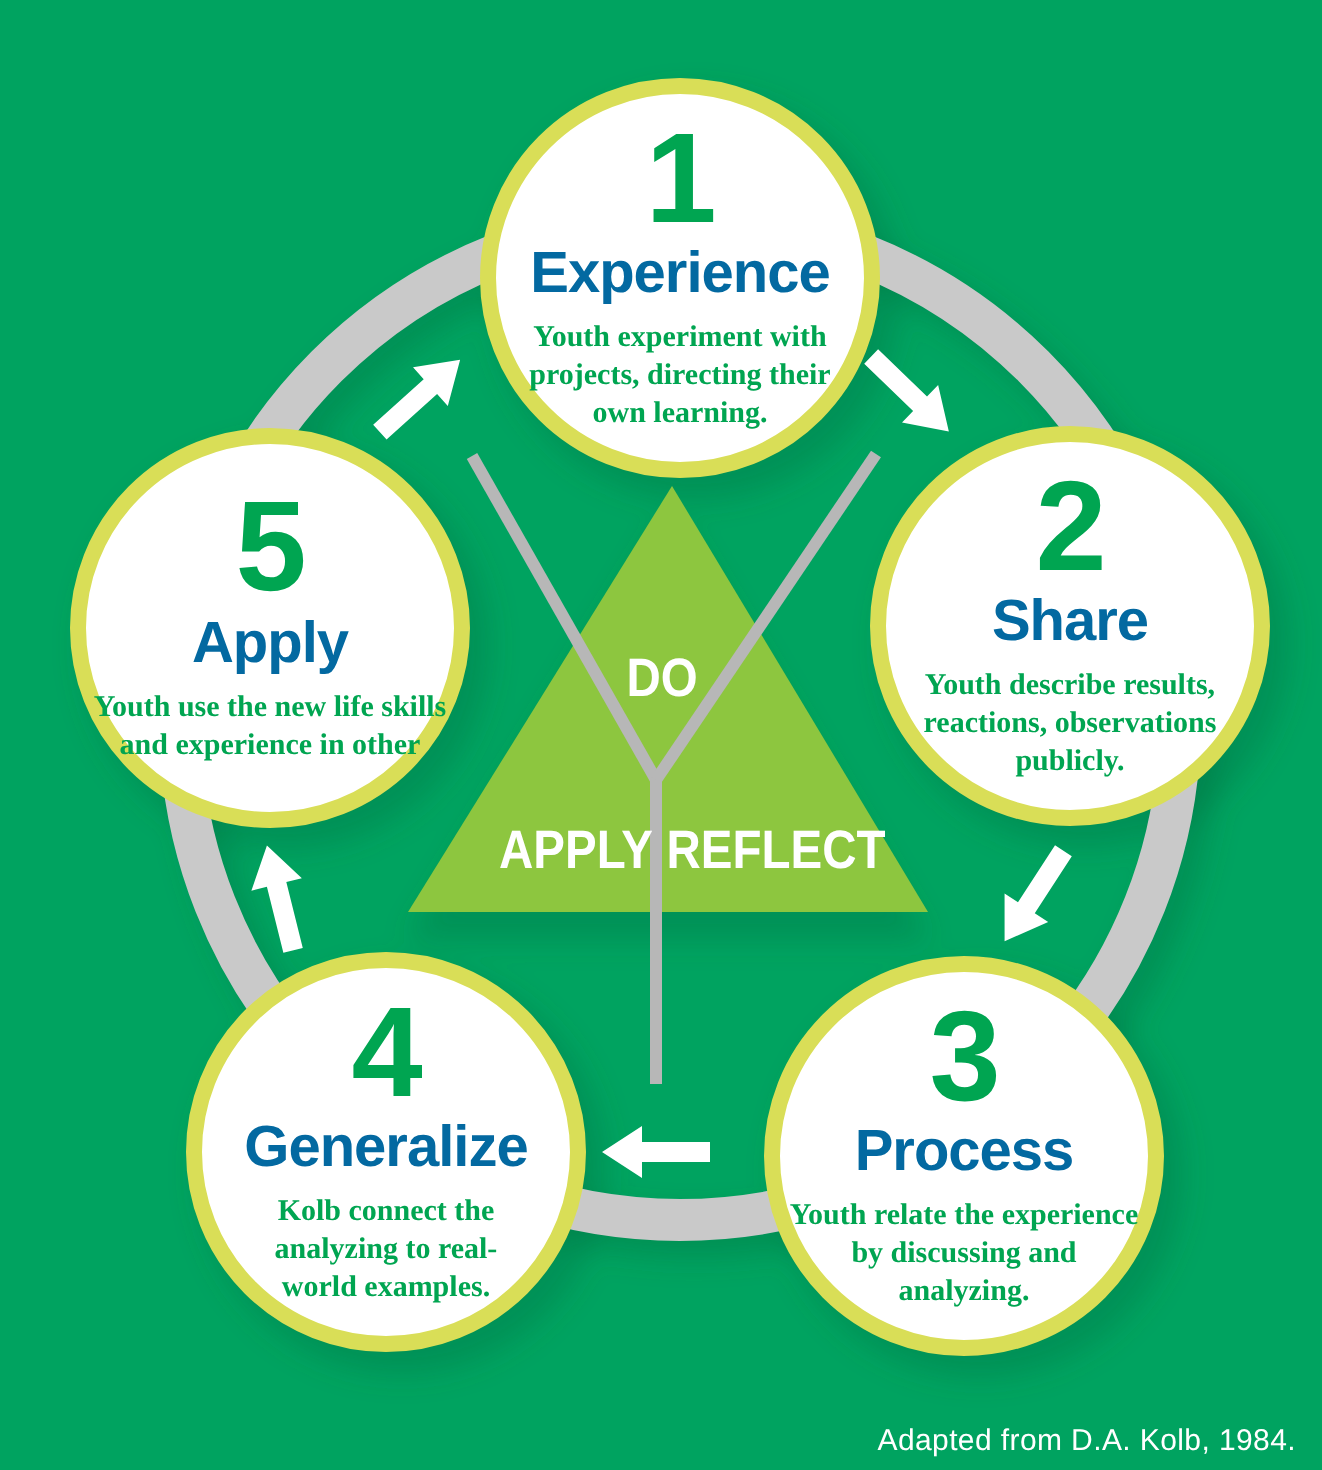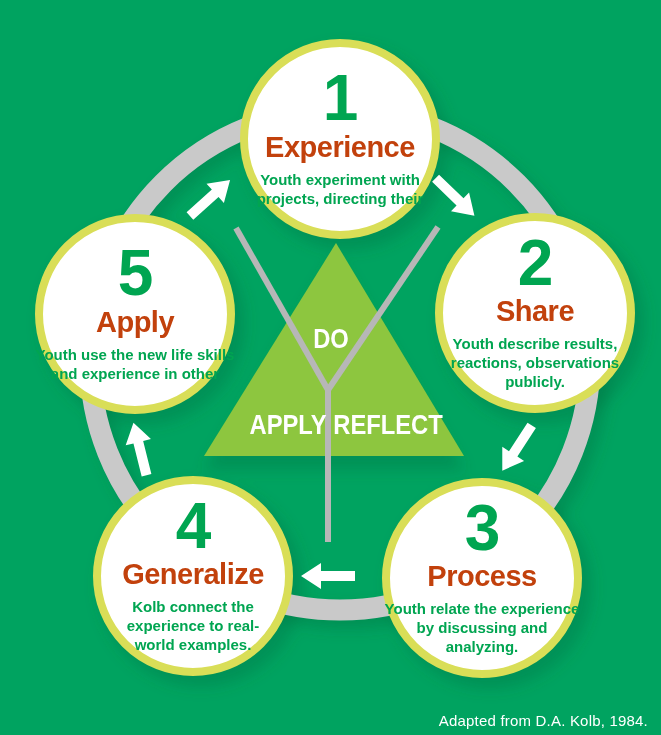--- a/index.html
+++ b/index.html
@@ -13,23 +13,23 @@
     border:8px solid #d9de57;border-radius:50%;
     display:flex;flex-direction:column;align-items:center;justify-content:center;
     text-align:center;z-index:2;
   }
   .c1{left:240px;top:39px}
   .c2{left:435px;top:213px}
   .c3{left:382px;top:478px}
   .c4{left:93px;top:476px}
   .c5{left:35px;top:214px}
   .num{font-size:64px;font-weight:bold;color:#00a551;line-height:.95;letter-spacing:-1px;margin-top:-2px;}
-  .title{font-size:29px;font-weight:bold;color:#c2410c;letter-spacing:-.5px;line-height:1.1;margin:3px 0 6px;}
+  .title{font-size:29px;font-weight:bold;color:#0369a1;letter-spacing:-.5px;line-height:1.1;margin:3px 0 6px;}
   .desc{font-size:15px;font-weight:600;color:#00a551;line-height:1.27;}
-  .desc div{white-space:nowrap;}
+  .desc div{white-space:nowrap;font-family:Liberation Serif, serif;}
   .tri-label{font-weight:bold;fill:#ffffff;font-family:"Liberation Sans",sans-serif;}
   .attribution{
     position:absolute;right:13px;top:712px;color:#ffffff;
     font-size:15px;z-index:3;letter-spacing:.2px;
   }
 </style>
 </head>
 <body>
 
 <div class="stage">
@@ -75,20 +75,21 @@
       <path d="M -27 -5 L 7 -5 L 7 -13 L 27 0 L 7 13 L 7 5 L -27 5 Z" transform="translate(140,449) rotate(-104)"></path>
     </g>
   </svg>
 
   <div class="circle c1">
     <div class="num">1</div>
     <div class="title">Experience</div>
     <div class="desc">
       <div>Youth experiment with</div>
       <div>projects, directing their</div>
+      <div>own learning.</div>
     </div>
   </div>
 
   <div class="circle c2">
     <div class="num">2</div>
     <div class="title">Share</div>
     <div class="desc">
       <div>Youth describe results,</div>
       <div>reactions, observations</div>
       <div>publicly.</div>
@@ -103,21 +104,21 @@
       <div>by discussing and</div>
       <div>analyzing.</div>
     </div>
   </div>
 
   <div class="circle c4">
     <div class="num">4</div>
     <div class="title">Generalize</div>
     <div class="desc">
       <div>Kolb connect the</div>
-      <div>experience to real-</div>
+      <div>analyzing to real-</div>
       <div>world examples.</div>
     </div>
   </div>
 
   <div class="circle c5">
     <div class="num">5</div>
     <div class="title">Apply</div>
     <div class="desc">
       <div>Youth use the new life skills</div>
       <div>and experience in other</div>

